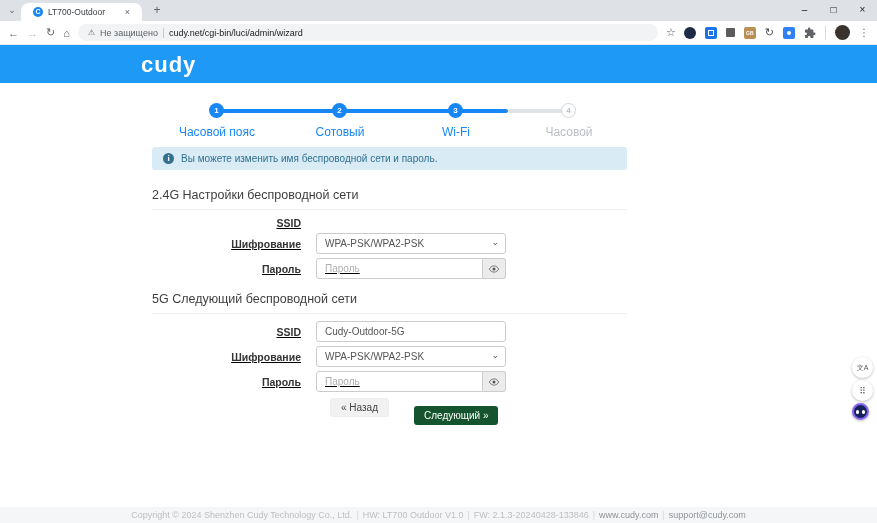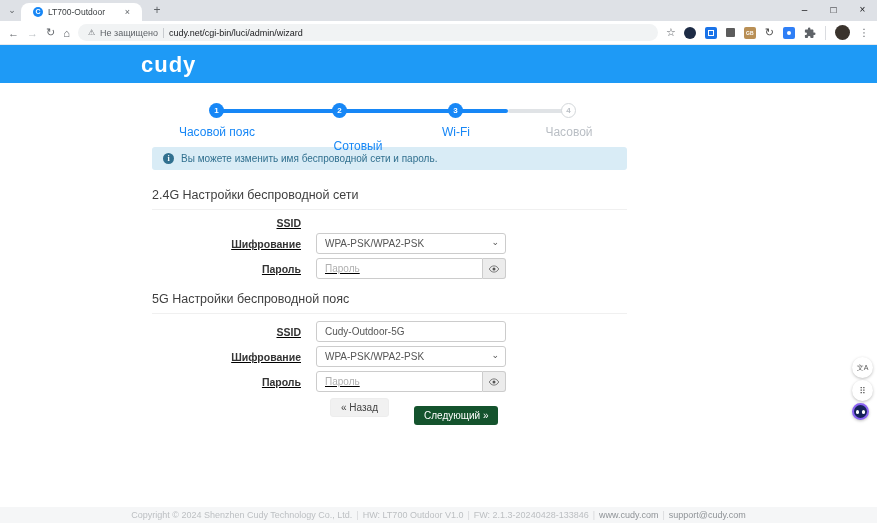--- a/index.html
+++ b/index.html
@@ -185,21 +185,21 @@
       <div class="stepper">
         <div class="seg blue" style="left:64px; width:123px;"></div>
         <div class="seg blue" style="left:187px; width:116px;"></div>
         <div class="seg blue" style="left:303px; width:53px;"></div>
         <div class="seg gray" style="left:356px; width:61px;"></div>
         <div class="step-dot" style="left:57px;">1</div>
         <div class="step-dot" style="left:180px;">2</div>
         <div class="step-dot" style="left:296px;">3</div>
         <div class="step-dot pending" style="left:409px;">4</div>
         <div class="step-label" style="left:5px;">Часовой пояс</div>
-        <div class="step-label" style="left:146px;margin-top:14px;">Сотовый</div>
+        <div class="step-label" style="left:128px;">Сотовый</div>
         <div class="step-label" style="left:244px;">Wi-Fi</div>
         <div class="step-label pending" style="left:357px;">Часовой</div>
       </div>
 
       <div class="notice">
         <span class="notice-icon">i</span>
         <span>Вы можете изменить имя беспроводной сети и пароль.</span>
       </div>
 
       <div class="form-section">
@@ -224,21 +224,21 @@
               <svg width="10" height="8" viewBox="0 0 16 12">
                   <path d="M8 1C4.2 1 1.4 3.9.5 6c.9 2.1 3.7 5 7.5 5s6.6-2.9 7.5-5C14.6 3.9 11.8 1 8 1z" fill="none" stroke="#555" stroke-width="1.2"></path>
                   <circle cx="8" cy="6" r="2.4" fill="#555"></circle>
                 </svg>
             </span>
           </div>
         </div>
       </div>
 
       <div class="form-section second">
-        <div class="section-title">5G Настройки беспроводной пояс</div>
+        <div class="section-title">5G Следующий беспроводной сети</div>
         <div class="form-row first">
           <label class="form-label">SSID</label>
           <div class="form-field">
             <input class="text-input" type="text" value="Cudy-Outdoor-5G" style="">
           </div>
         </div>
         <div class="form-row">
           <label class="form-label">Шифрование</label>
           <div class="form-field">
             <select class="text-input">

